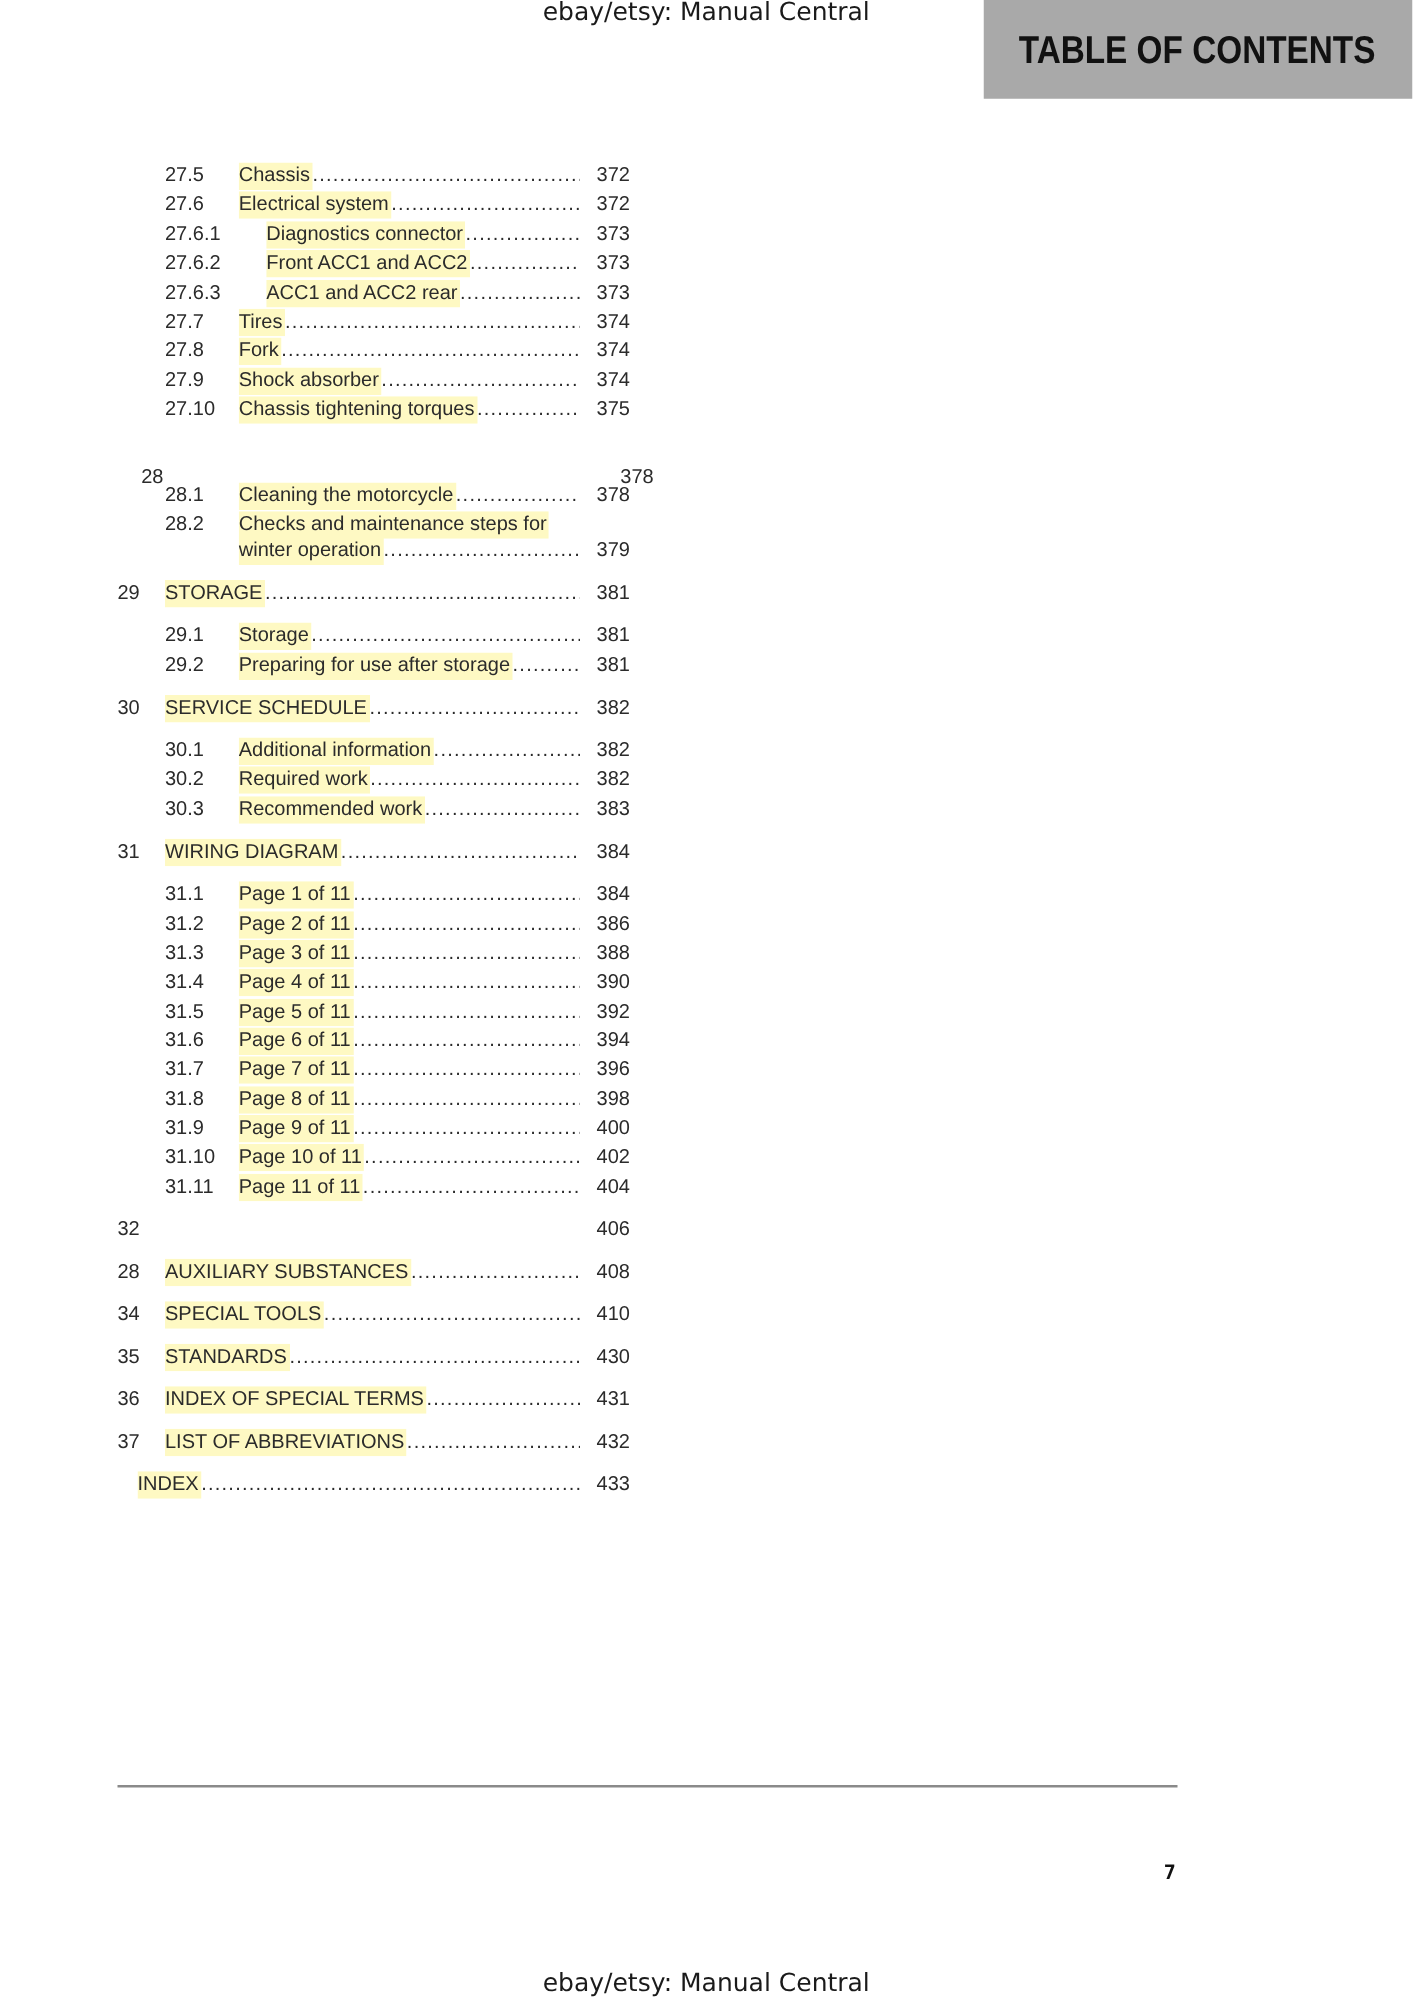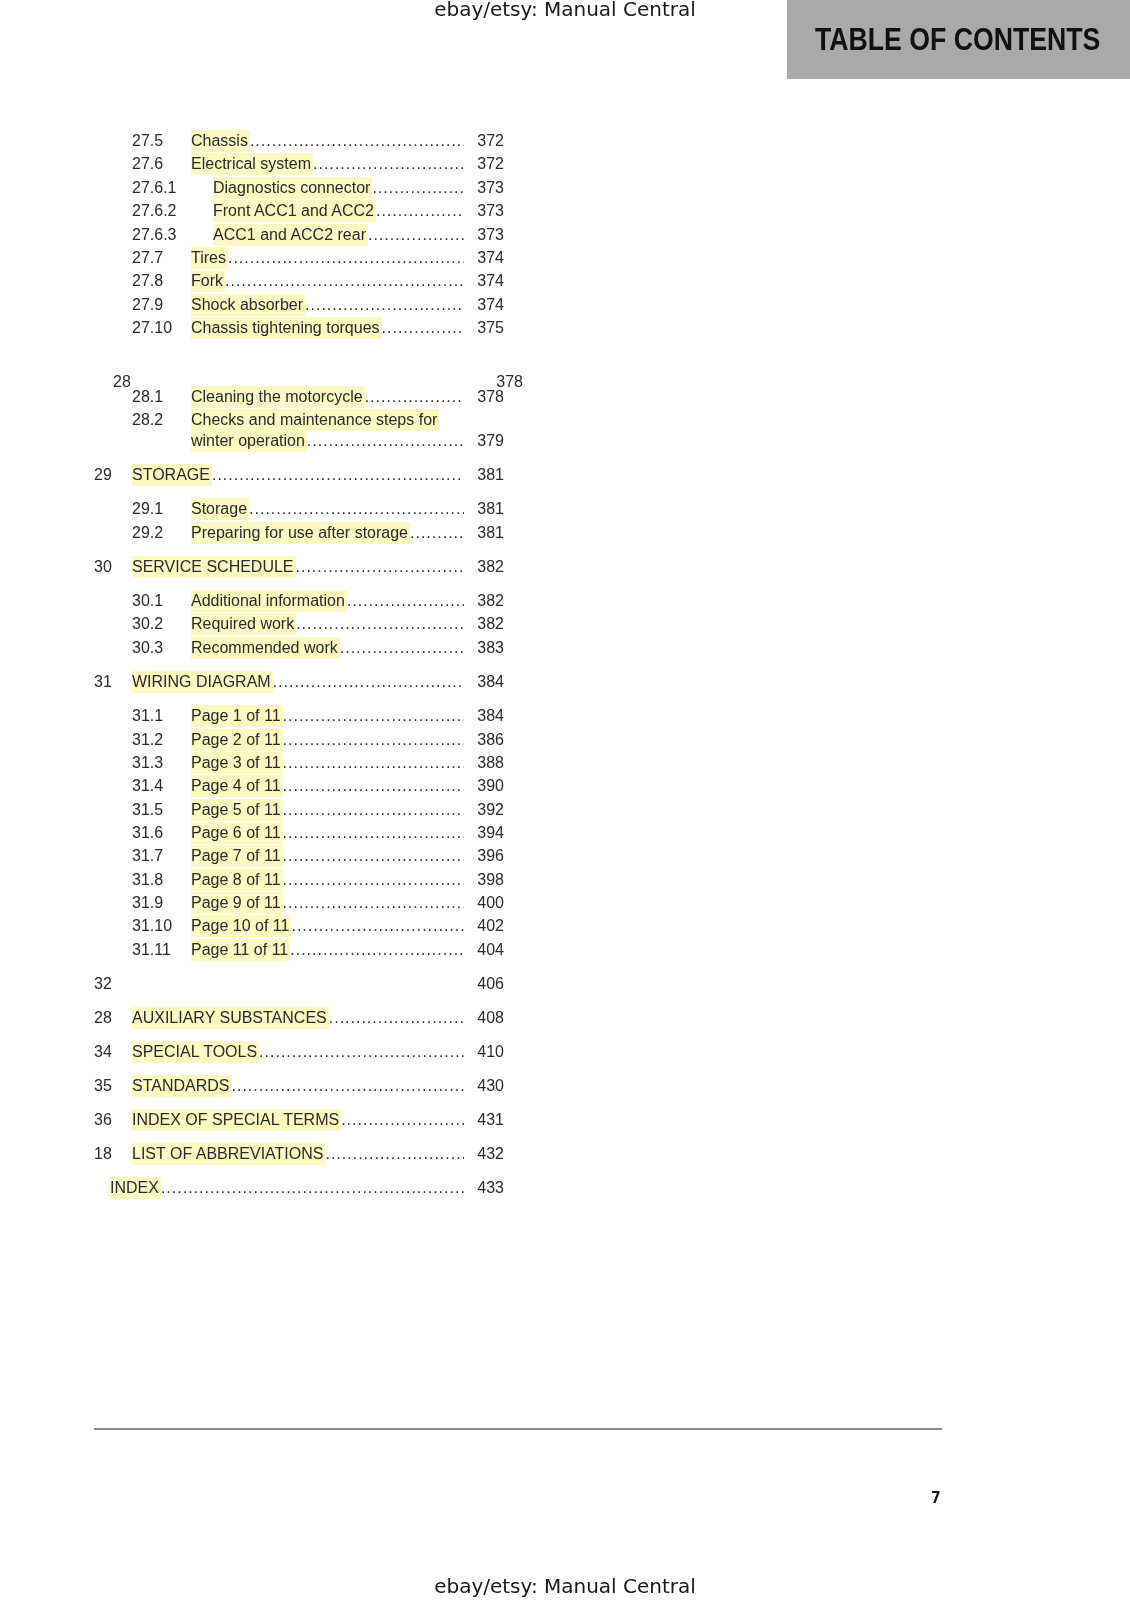--- a/index.html
+++ b/index.html
@@ -316,21 +316,21 @@
     </div>
     <div class="toc-row chapter" style="top: 1109px;">
       <span class="num">36</span>
       <span class="title">
         <span class="txt">INDEX OF SPECIAL TERMS</span>
         <span class="dots"></span>
       </span>
       <span class="page">431</span>
     </div>
     <div class="toc-row chapter" style="top: 1143px;">
-      <span class="num">18</span>
+      <span class="num">37</span>
       <span class="title">
         <span class="txt">LIST OF ABBREVIATIONS</span>
         <span class="dots"></span>
       </span>
       <span class="page">432</span>
     </div>
     <div class="toc-row index" style="top: 1177px;">
       <span class="title">
         <span class="txt">INDEX</span>
         <span class="dots"></span>

